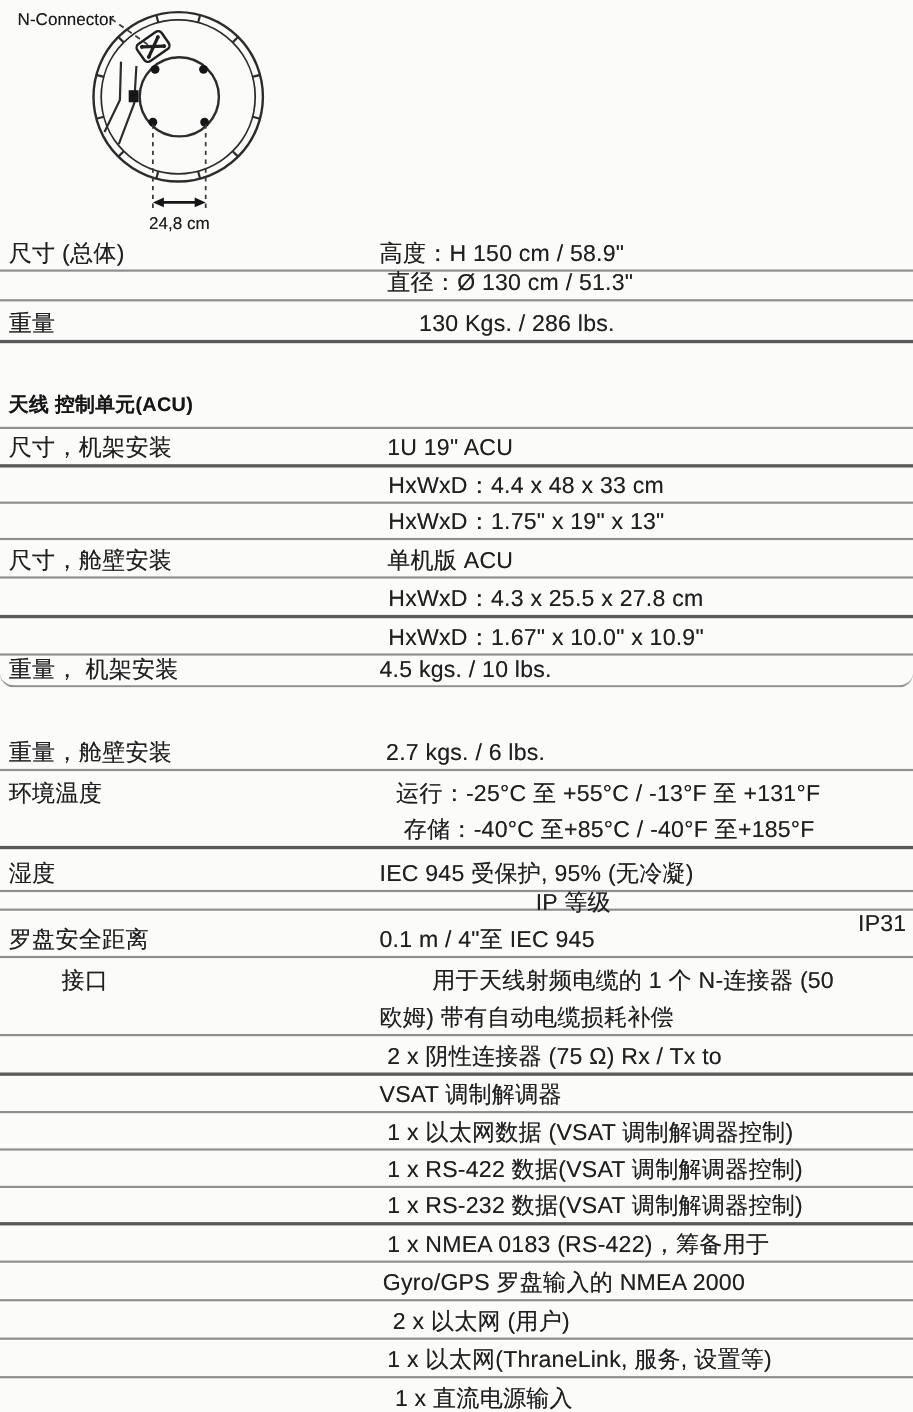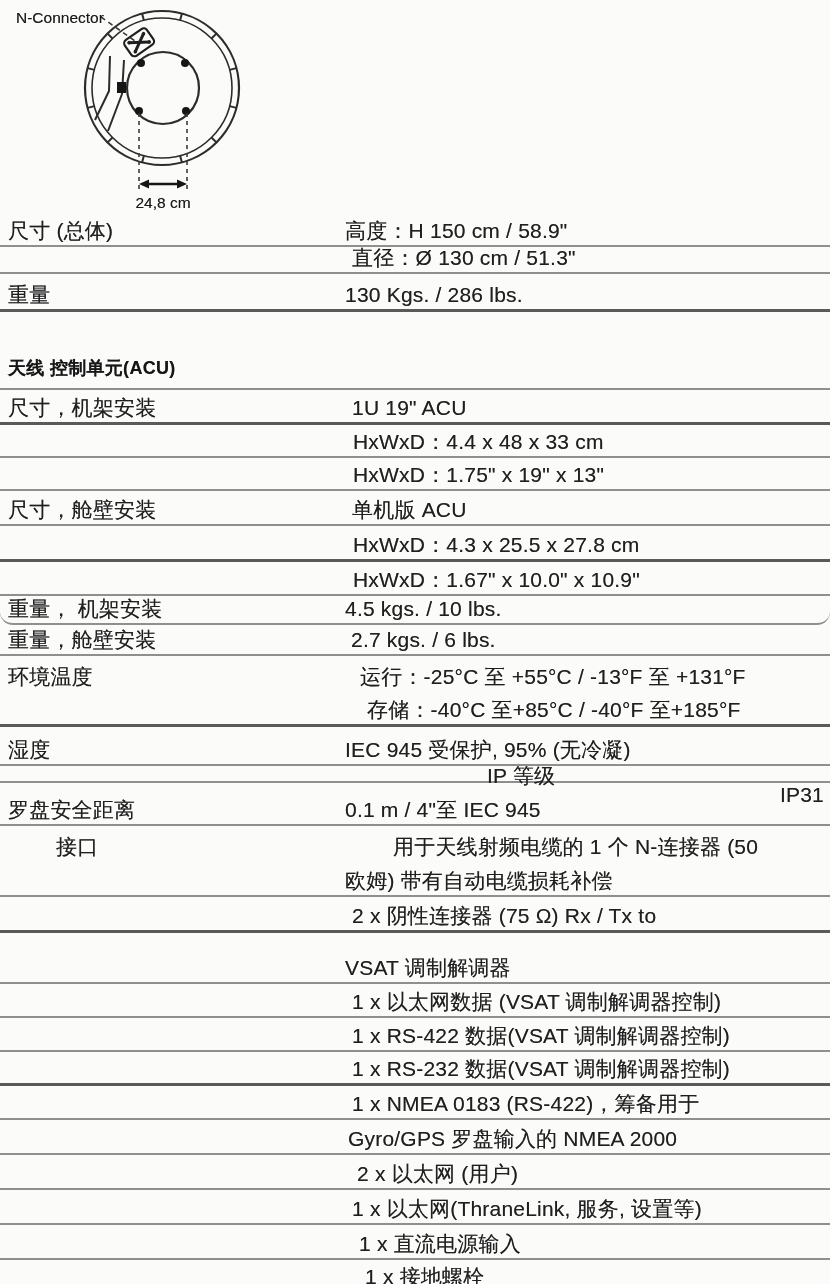--- a/index.html
+++ b/index.html
@@ -92,21 +92,21 @@
 
   <div class="spec-table">
       <div class="row rule-normal" style="height: 29px;">
       <span class="lbl">尺寸 (总体)</span>
       <span class="val">高度：H 150 cm / 58.9"</span>
     </div>
       <div class="row rule-normal" style="height: 27px;">
       <span class="lbl"></span>
       <span class="val" style="padding-left: 7px;">直径：Ø 130 cm / 51.3"</span>
     </div>
-      <div class="row rule-dark" style="height: 38px;">
+      <div class="row rule-dark" style="height: 38px; gap: 36px;">
       <span class="lbl">重量</span>
       <span class="val">130 Kgs. / 286 lbs.</span>
     </div>
       <div class="spacer" style="height: 44px;"></div>
       <div class="section-header" style="height: 34px;">
       <span>天线 控制单元(ACU)</span>
     </div>
       <div class="row rule-dark" style="height: 35px;">
       <span class="lbl">尺寸，机架安装</span>
       <span class="val" style="padding-left: 7px;">1U 19" ACU</span>
@@ -128,21 +128,21 @@
       <span class="val" style="padding-left: 8px;">HxWxD：4.3 x 25.5 x 27.8 cm</span>
     </div>
       <div class="row rule-normal" style="height: 34px;">
       <span class="lbl"></span>
       <span class="val" style="padding-left: 8px;">HxWxD：1.67" x 10.0" x 10.9"</span>
     </div>
       <div class="row rule-normal" style="height: 29px; border-radius: 13px;">
       <span class="lbl">重量， 机架安装</span>
       <span class="val">4.5 kgs. / 10 lbs.</span>
     </div>
-      <div class="row rule-normal" style="height: 31px;">
+      <div class="row rule-normal" style="height: 31px; margin-top: 45px;">
       <span class="lbl">重量，舱壁安装</span>
       <span class="val" style="padding-left: 6px;">2.7 kgs. / 6 lbs.</span>
     </div>
       <div class="row rule-none" style="height: 35px;">
       <span class="lbl">环境温度</span>
       <span class="val" style="padding-left: 15px;">运行：-25°C 至 +55°C / -13°F 至 +131°F</span>
     </div>
       <div class="row rule-dark" style="height: 36px;">
       <span class="lbl"></span>
       <span class="val" style="padding-left: 22px;">存储：-40°C 至+85°C / -40°F 至+185°F</span>
@@ -164,21 +164,21 @@
       <span class="val">用于天线射频电缆的 1 个 N-连接器 (50</span>
     </div>
       <div class="row rule-normal" style="height: 36px;">
       <span class="lbl"></span>
       <span class="val">欧姆) 带有自动电缆损耗补偿</span>
     </div>
       <div class="row rule-dark" style="height: 36px;">
       <span class="lbl"></span>
       <span class="val" style="padding-left: 7px;">2 x 阴性连接器 (75 Ω) Rx / Tx to</span>
     </div>
-      <div class="row rule-normal" style="height: 51px;">
+      <div class="row rule-normal" style="height: 34px;">
       <span class="lbl"></span>
       <span class="val">VSAT 调制解调器</span>
     </div>
       <div class="row rule-normal" style="height: 34px;">
       <span class="lbl"></span>
       <span class="val" style="padding-left: 7px;">1 x 以太网数据 (VSAT 调制解调器控制)</span>
     </div>
       <div class="row rule-normal" style="height: 34px;">
       <span class="lbl"></span>
       <span class="val" style="padding-left: 7px;">1 x RS-422 数据(VSAT 调制解调器控制)</span>

